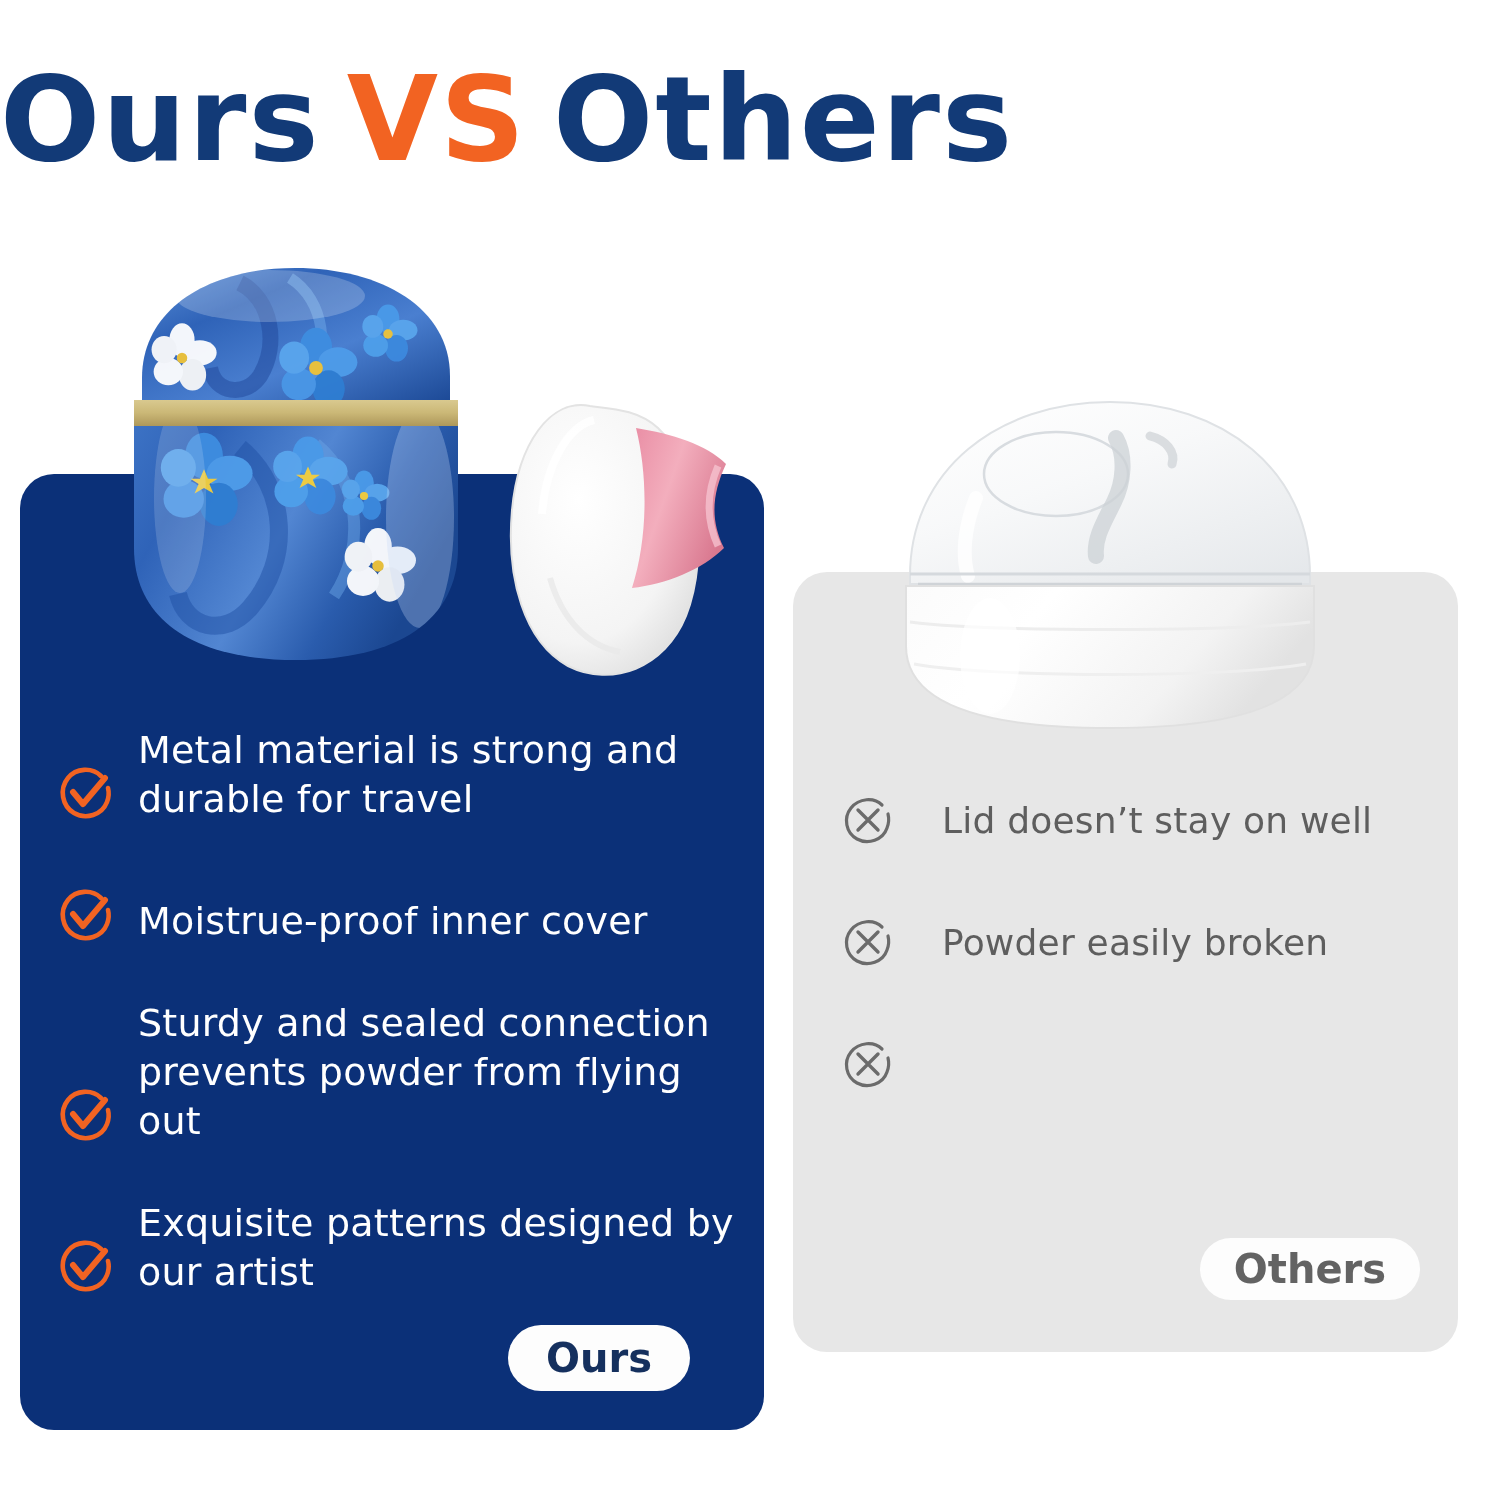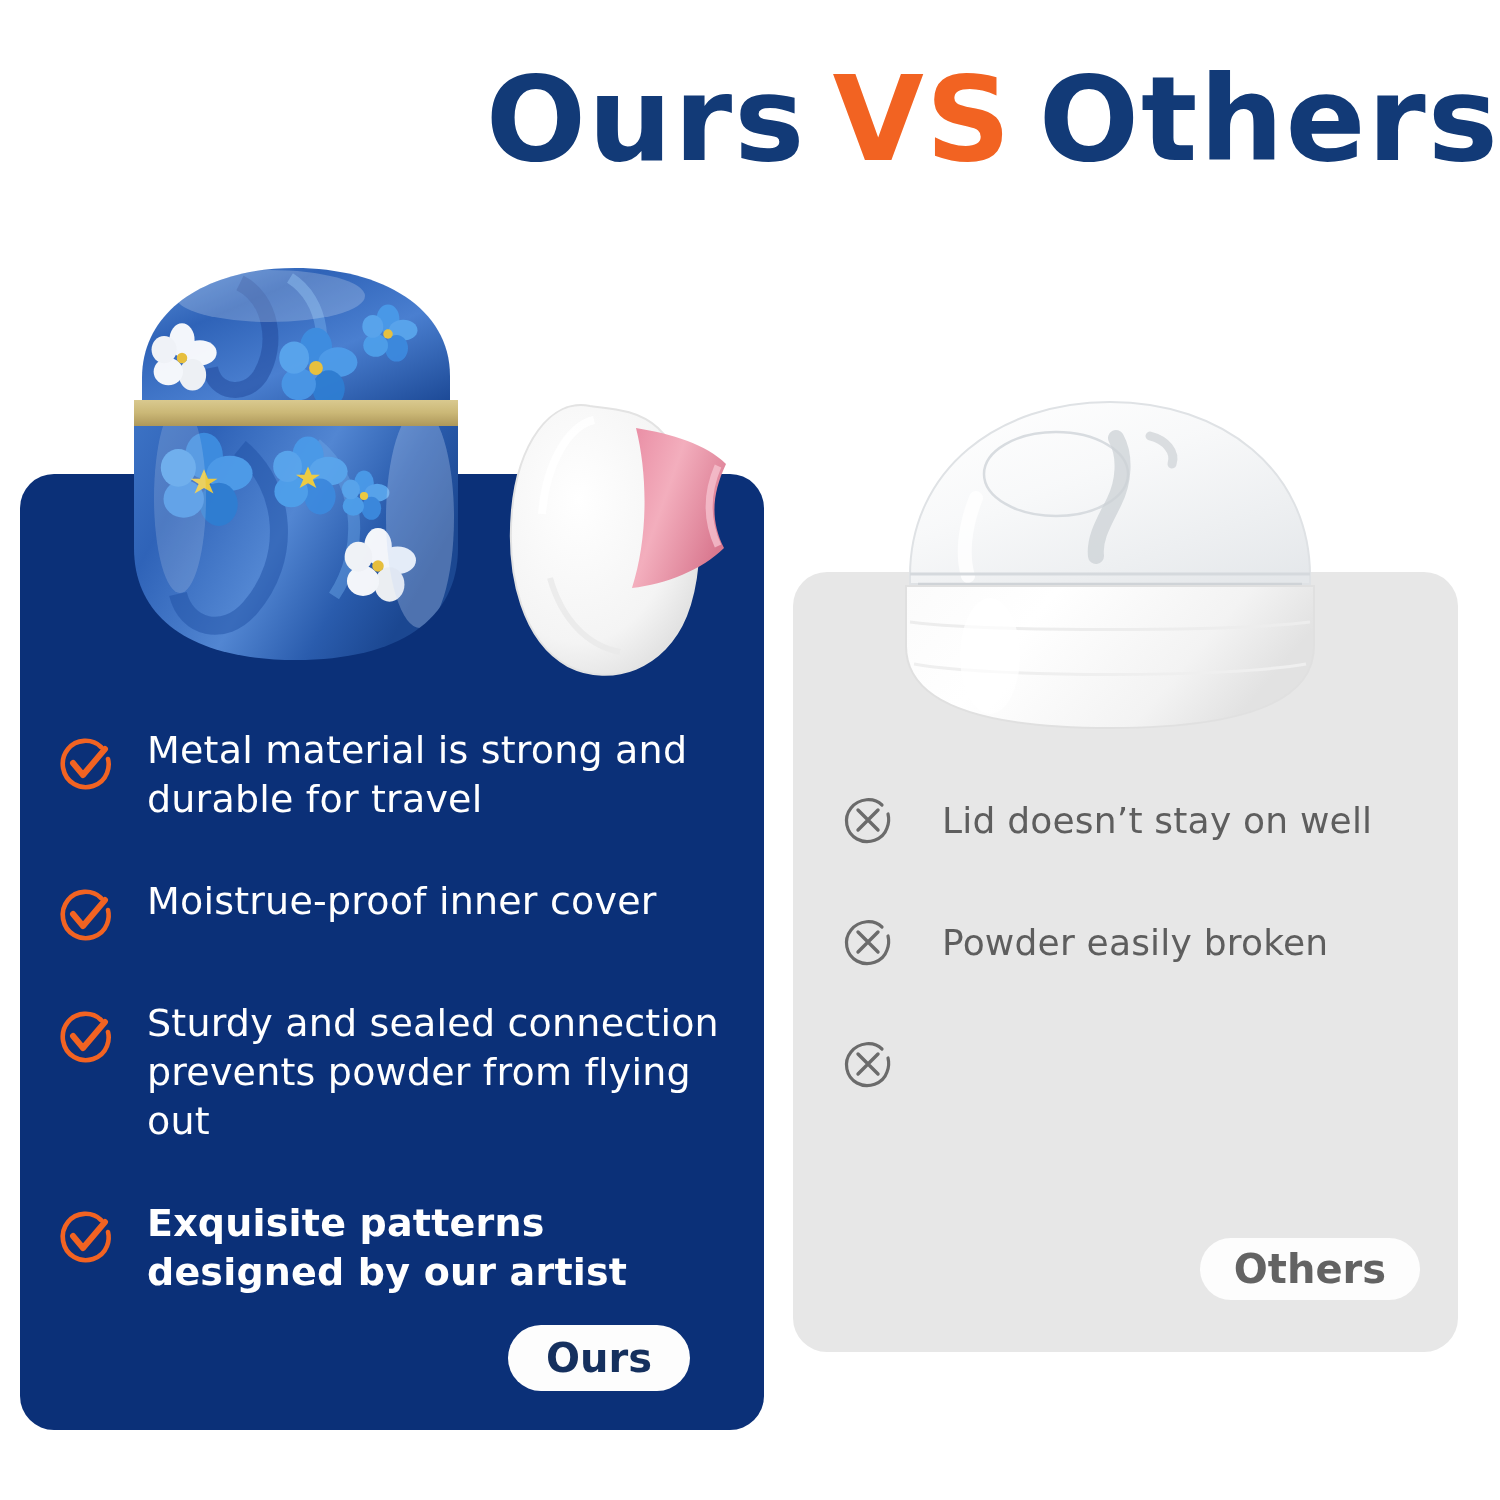--- a/index.html
+++ b/index.html
@@ -21,21 +21,21 @@
     height: 1500px;
     background: #ffffff;
   }
 
   
   .title {
     position: absolute;
     top: 58px;
     left: 0;
     width: 1500px;
-    text-align: right;
+    text-align: left;
     font-family: "DejaVu Sans", sans-serif;
     font-size: 118px;
     font-weight: bold;
     letter-spacing: 2px;
     line-height: 1.05;
     white-space: nowrap;
   }
   .title .t-ours   { color: #123A77; }
   .title .t-vs     { color: #F26322; margin: 0 26px; }
   .title .t-others { color: #123A77; }
@@ -81,25 +81,24 @@
   
   .list-ours {
     position: absolute;
     left: 54px;
     top: 726px;
     width: 700px;
     z-index: 6;
   }
   .feat-row {
     display: flex;
-    align-items: flex-start;
+    align-items: flex-end;
     margin-bottom: 54px;
-    gap: 9px;
-  }
-  .feat-row:last-child { margin-bottom: 4px; font-weight: bold; }
+  }
+  .feat-row:last-child { margin-bottom: 4px; }
   .feat-icon {
     flex: 0 0 auto;
     width: 62px;
     height: 62px;
     margin-right: 22px;
     margin-top: 6px;
   }
   .feat-text {
     color: #ffffff;
     font-family: "DejaVu Sans", sans-serif;

